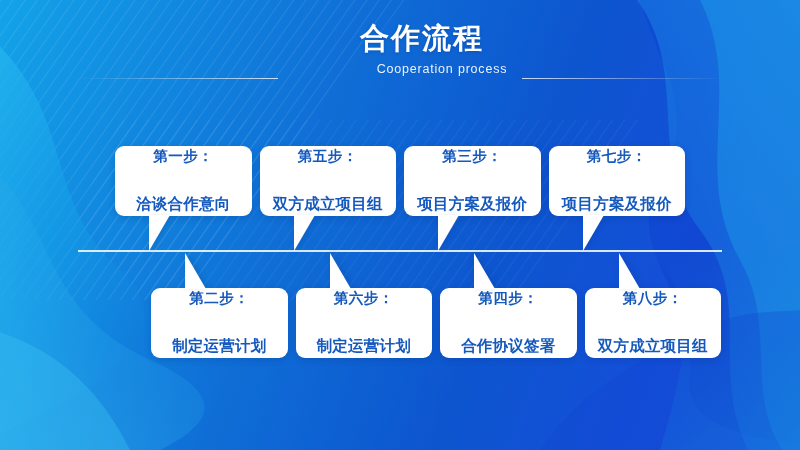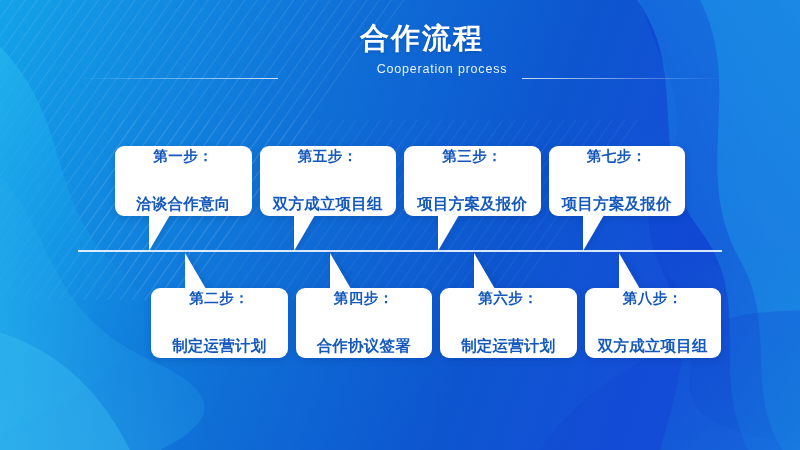--- a/index.html
+++ b/index.html
@@ -226,29 +226,29 @@
     </div>
   </div>
 
   <div class="row row-bottom">
     <div class="step">
       <div class="step-line1">第二步：</div>
       <div class="step-line2">制定运营计划</div>
       <div class="tail-up"></div>
     </div>
     <div class="step">
+      <div class="step-line1">第六步：</div>
+      <div class="step-line2">制定运营计划</div>
+      <div class="tail-up"></div>
+    </div>
+    <div class="step">
       <div class="step-line1">第四步：</div>
       <div class="step-line2">合作协议签署</div>
       <div class="tail-up"></div>
     </div>
     <div class="step">
-      <div class="step-line1">第六步：</div>
-      <div class="step-line2">制定运营计划</div>
-      <div class="tail-up"></div>
-    </div>
-    <div class="step">
       <div class="step-line1">第八步：</div>
       <div class="step-line2">双方成立项目组</div>
       <div class="tail-up"></div>
     </div>
   </div>
 
 </div>
 
 </body></html>

